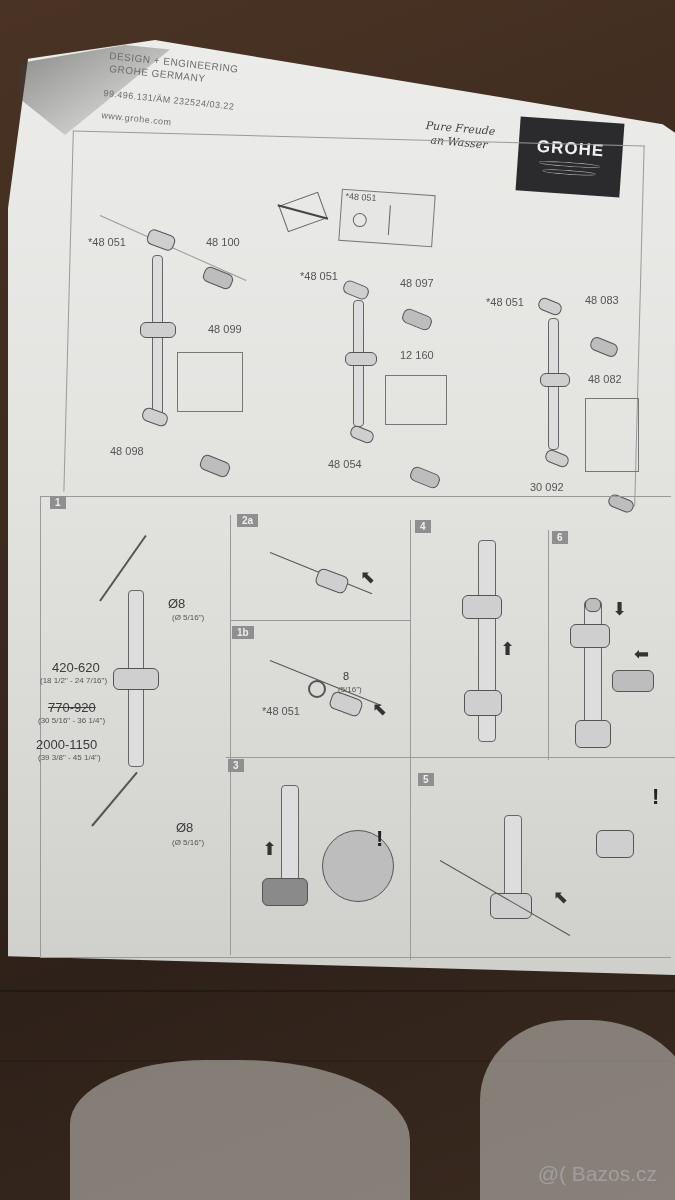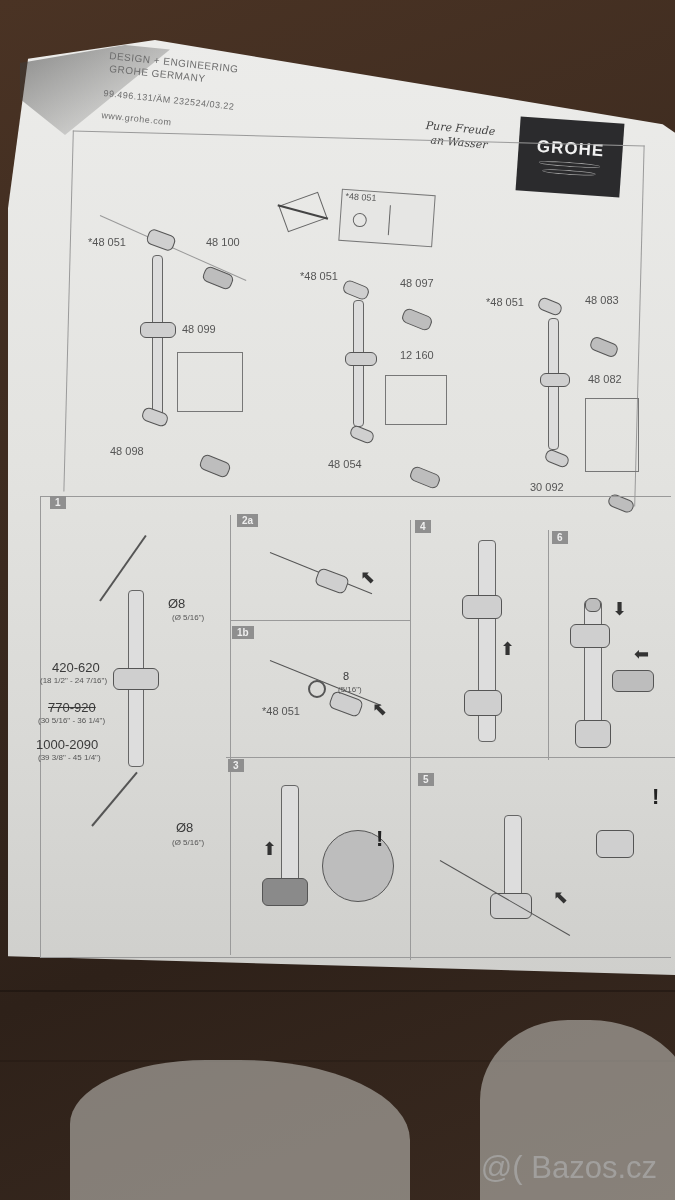--- a/index.html
+++ b/index.html
@@ -24,21 +24,21 @@
   .rod{position:absolute;width:9px;background:#ddd;border:1px solid #666;border-radius:4px;}
   .holder{position:absolute;background:#cfcfcf;border:1px solid #555;border-radius:6px;}
   .cap{position:absolute;background:#bdbdbd;border:1px solid #555;border-radius:6px;}
   .inset{position:absolute;border:1.2px solid #777;background:#e6e6e4;}
   .step-tag{position:absolute;background:#8f8f8f;color:#eee;font-size:10px;font-weight:bold;padding:1px 5px;}
   .dim{position:absolute;font-size:13px;color:#3a3a3a;white-space:nowrap;}
   .dim-sub{position:absolute;font-size:8px;color:#555;white-space:nowrap;}
   .arrow{position:absolute;color:#333;font-size:18px;line-height:18px;}
   .bang{position:absolute;color:#222;font-weight:bold;font-size:22px;}
   .bag{position:absolute;background:rgba(200,200,195,.55);border-radius:40% 50% 0 0;}
-  .watermark{position:absolute;right:18px;bottom:14px;font-size:31px;color:rgba(170,170,170,.75);}
+  .watermark{position:absolute;right:18px;bottom:14px;font-size:21px;color:rgba(170,170,170,.75);}
   .line{position:absolute;background:#999;height:1px;transform-origin:left center;}
 </style>
 </head>
 <body>
 
 <div class="wood-line" style="top:990px"></div>
 <div class="wood-line" style="top:1060px;opacity:.5"></div>
 
 <div class="paper"></div>
 <div class="fold-shadow"></div>
@@ -69,21 +69,21 @@
   <span style="position:absolute;left:48px;top:12px;width:36px;height:30px;border-left:1px solid #666"></span>
 </div>
 
 <div class="line" style="left:100px;top:215px;width:160px;transform:rotate(24deg)"></div>
 <span class="part" style="left:88px;top:236px">*48 051</span>
 <span class="part" style="left:206px;top:236px">48 100</span>
 <div class="holder" style="left:147px;top:232px;width:26px;height:14px;transform:rotate(20deg)"></div>
 <div class="cap" style="left:203px;top:270px;width:28px;height:14px;transform:rotate(22deg)"></div>
 <div class="rod" style="left:152px;top:255px;height:160px"></div>
 <div class="holder" style="left:140px;top:322px;width:34px;height:14px"></div>
-<span class="part" style="left:182px;top:323px">48 099</span>
+<span class="part" style="left:208px;top:323px">48 099</span>
 <div class="inset" style="left:177px;top:352px;width:64px;height:58px;background:transparent"></div>
 <div class="holder" style="left:142px;top:410px;width:24px;height:12px;transform:rotate(20deg)"></div>
 <div class="cap" style="left:200px;top:458px;width:28px;height:14px;transform:rotate(22deg)"></div>
 <span class="part" style="left:110px;top:445px">48 098</span>
 
 <span class="part" style="left:300px;top:270px">*48 051</span>
 <span class="part" style="left:400px;top:277px">48 097</span>
 <div class="holder" style="left:343px;top:283px;width:24px;height:12px;transform:rotate(22deg)"></div>
 <div class="cap" style="left:402px;top:312px;width:28px;height:13px;transform:rotate(22deg)"></div>
 <div class="rod" style="left:353px;top:300px;height:125px"></div>
@@ -123,21 +123,21 @@
 
 <div class="rod" style="left:128px;top:590px;width:14px;height:175px"></div>
 <div class="holder" style="left:113px;top:668px;width:44px;height:20px"></div>
 <div class="line" style="left:100px;top:600px;width:80px;transform:rotate(-55deg);background:#555;height:2px"></div>
 <span class="dim" style="left:168px;top:596px">Ø8</span>
 <span class="dim-sub" style="left:172px;top:613px">(Ø 5/16")</span>
 <span class="dim" style="left:52px;top:660px">420-620</span>
 <span class="dim-sub" style="left:40px;top:676px">(18 1/2" - 24 7/16")</span>
 <span class="dim" style="left:48px;top:700px;text-decoration:line-through">770-920</span>
 <span class="dim-sub" style="left:38px;top:716px">(30 5/16" - 36 1/4")</span>
-<span class="dim" style="left:36px;top:737px">1000-2090</span>
+<span class="dim" style="left:36px;top:737px">2000-1150</span>
 <span class="dim-sub" style="left:38px;top:753px">(39 3/8" - 45 1/4")</span>
 <div class="line" style="left:92px;top:825px;width:70px;transform:rotate(-50deg);background:#555;height:2px"></div>
 <span class="dim" style="left:176px;top:820px">Ø8</span>
 <span class="dim-sub" style="left:172px;top:838px">(Ø 5/16")</span>
 
 <div class="line" style="left:270px;top:552px;width:110px;transform:rotate(22deg);background:#555"></div>
 <div class="holder" style="left:316px;top:572px;width:30px;height:16px;transform:rotate(20deg)"></div>
 <span class="arrow" style="left:360px;top:568px">⬉</span>
 
 <div class="line" style="left:270px;top:660px;width:120px;transform:rotate(22deg);background:#555"></div>

